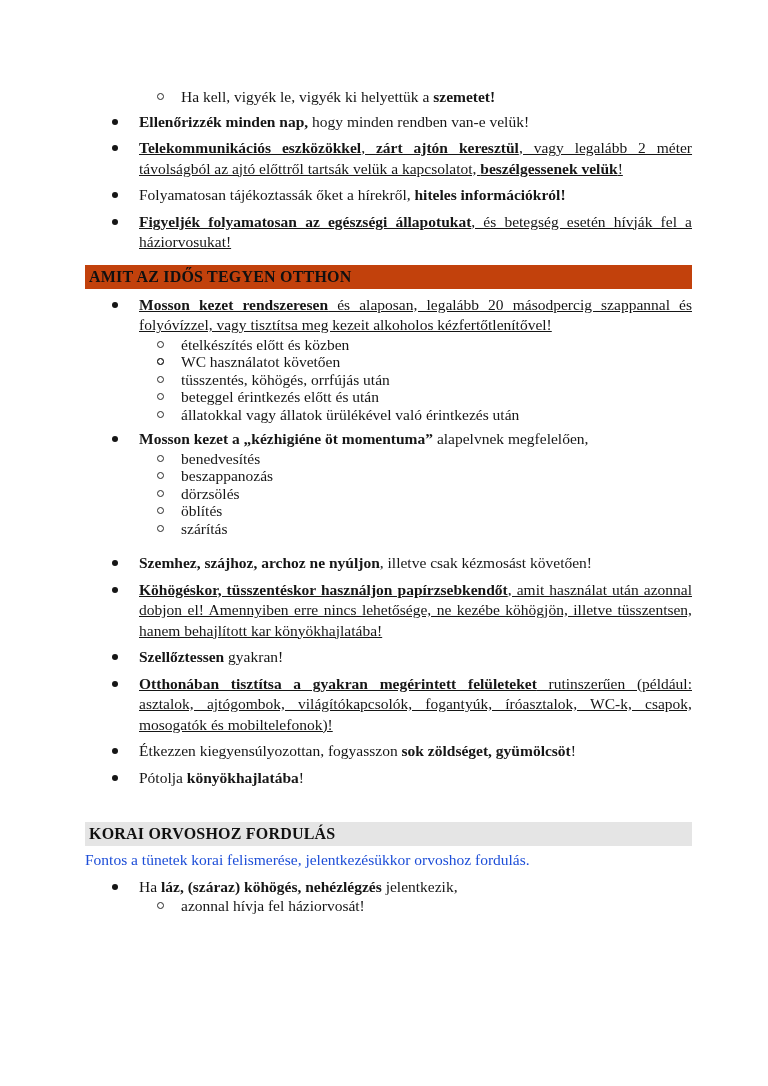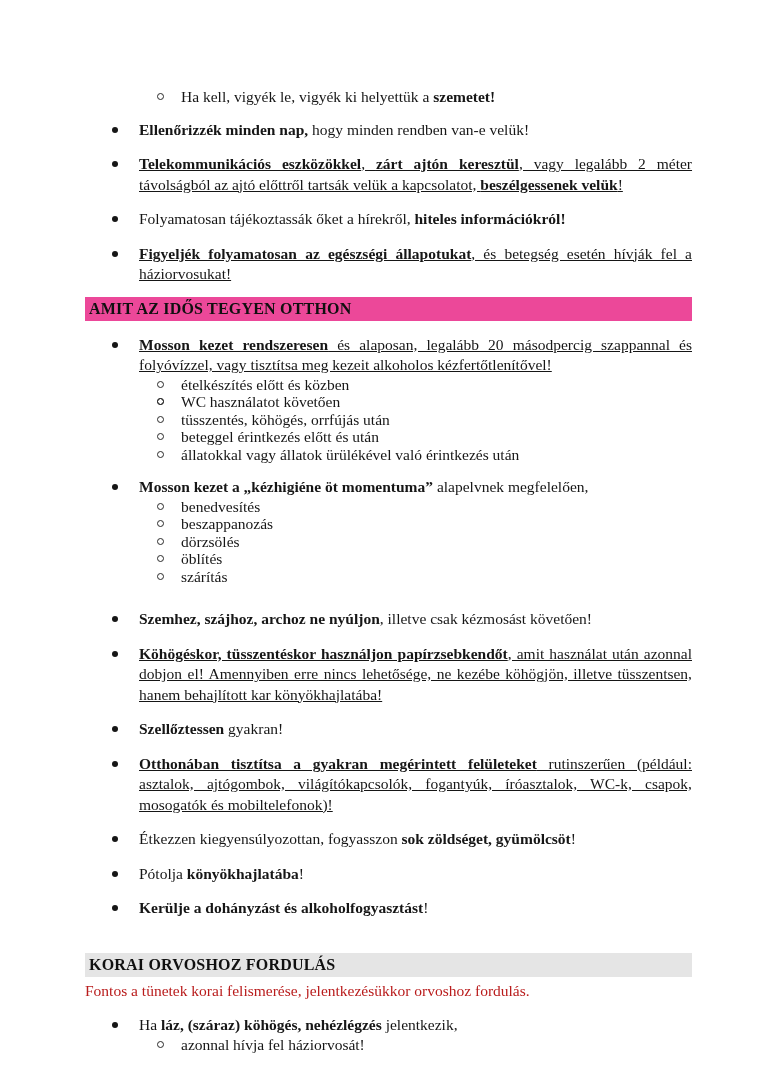--- a/index.html
+++ b/index.html
@@ -17,21 +17,21 @@
     padding: 88px 76px 0 85px;
     background: #ffffff;
   }
   .blocks { width: 100%; }
 
   .li {
     position: relative;
     font-size: 15.5px;
     line-height: 20.5px;
   }
-  .li.l1 { padding-left: 54px; margin-top: 14px; }
+  .li.l1 { padding-left: 54px; margin-top: 6px; }
   .li.l2 { padding-left: 96px; margin-top: 0; line-height: 17.5px; }
   .li.justify .li-text { text-align: justify; text-decoration: underline; }
   .li .li-text { display: block; }
   .justify { text-align: justify; }
 
   .marker {
     position: absolute;
     display: inline-block;
     box-sizing: border-box;
   }
@@ -61,21 +61,21 @@
     line-height: 19px;
     color: #101010;
     letter-spacing: 0.2px;
   }
 
   .para {
     font-size: 15.5px;
     line-height: 20.5px;
     margin-top: 4px;
   }
-  .para.muted { color: #b91c1c; }
+  .para.muted { color: #1d4ed8; }
 
   .spacer { width: 100%; }
 </style>
 </head>
 <body>
 
 <div class="page">
   <div class="blocks">
       <div class="li l2">
         <span class="marker circle"></span>
@@ -90,21 +90,21 @@
         <span class="li-text"><b>Telekommunikációs eszközökkel</b><span>, </span><b>zárt ajtón keresztül</b><span>, vagy legalább 2 méter távolságból az ajtó előttről tartsák velük a kapcsolatot, </span><b>beszélgessenek velük</b><span>!</span></span>
       </div>
       <div class="li l1">
         <span class="marker disc"></span>
         <span class="li-text"><span>Folyamatosan tájékoztassák őket a hírekről, </span><b>hiteles információkról!</b></span>
       </div>
       <div class="li l1 justify">
         <span class="marker disc"></span>
         <span class="li-text"><b>Figyeljék folyamatosan az egészségi állapotukat</b><span>, és betegség esetén hívják fel a háziorvosukat!</span></span>
       </div>
-      <div class="section-header" style="background: #ec4899;"><span>AMIT AZ IDŐS TEGYEN OTTHON</span></div>
+      <div class="section-header" style="background: #c2410c;"><span>AMIT AZ IDŐS TEGYEN OTTHON</span></div>
       <div class="li l1 justify">
         <span class="marker disc"></span>
         <span class="li-text"><b>Mosson kezet rendszeresen</b><span> és alaposan, legalább 20 másodpercig szappannal és folyóvízzel, vagy tisztítsa meg kezeit alkoholos kézfertőtlenítővel!</span></span>
       </div>
       <div class="li l2">
         <span class="marker circle"></span>
         <span class="li-text"><span>ételkészítés előtt és közben</span></span>
       </div>
       <div class="li l2">
         <span class="marker circle"></span>
@@ -167,24 +167,20 @@
         <span class="li-text"><b>Otthonában tisztítsa a gyakran megérintett felületeket</b><span> rutinszerűen (például: asztalok, ajtógombok, világítókapcsolók, fogantyúk, íróasztalok, WC-k, csapok, mosogatók és mobiltelefonok)!</span></span>
       </div>
       <div class="li l1">
         <span class="marker disc"></span>
         <span class="li-text"><span>Étkezzen kiegyensúlyozottan, fogyasszon </span><b>sok zöldséget, gyümölcsöt</b><span>!</span></span>
       </div>
       <div class="li l1">
         <span class="marker disc"></span>
         <span class="li-text"><span>Pótolja </span><b>könyökhajlatába</b><span>!</span></span>
       </div>
-      <div class="li l1">
-        <span class="marker disc"></span>
-        <span class="li-text"><b>Kerülje a dohányzást és alkoholfogyasztást</b><span>!</span></span>
-      </div>
       <div class="spacer" style="height: 22px;"></div>
       <div class="section-header" style="background: #e5e5e5;"><span>KORAI ORVOSHOZ FORDULÁS</span></div>
       <div class="para muted"><span>Fontos a tünetek korai felismerése, jelentkezésükkor orvoshoz fordulás.</span></div>
       <div class="li l1">
         <span class="marker disc"></span>
         <span class="li-text"><span>Ha </span><b>láz, (száraz) köhögés, nehézlégzés</b><span> jelentkezik,</span></span>
       </div>
       <div class="li l2">
         <span class="marker circle"></span>
         <span class="li-text"><span>azonnal hívja fel háziorvosát!</span></span>

